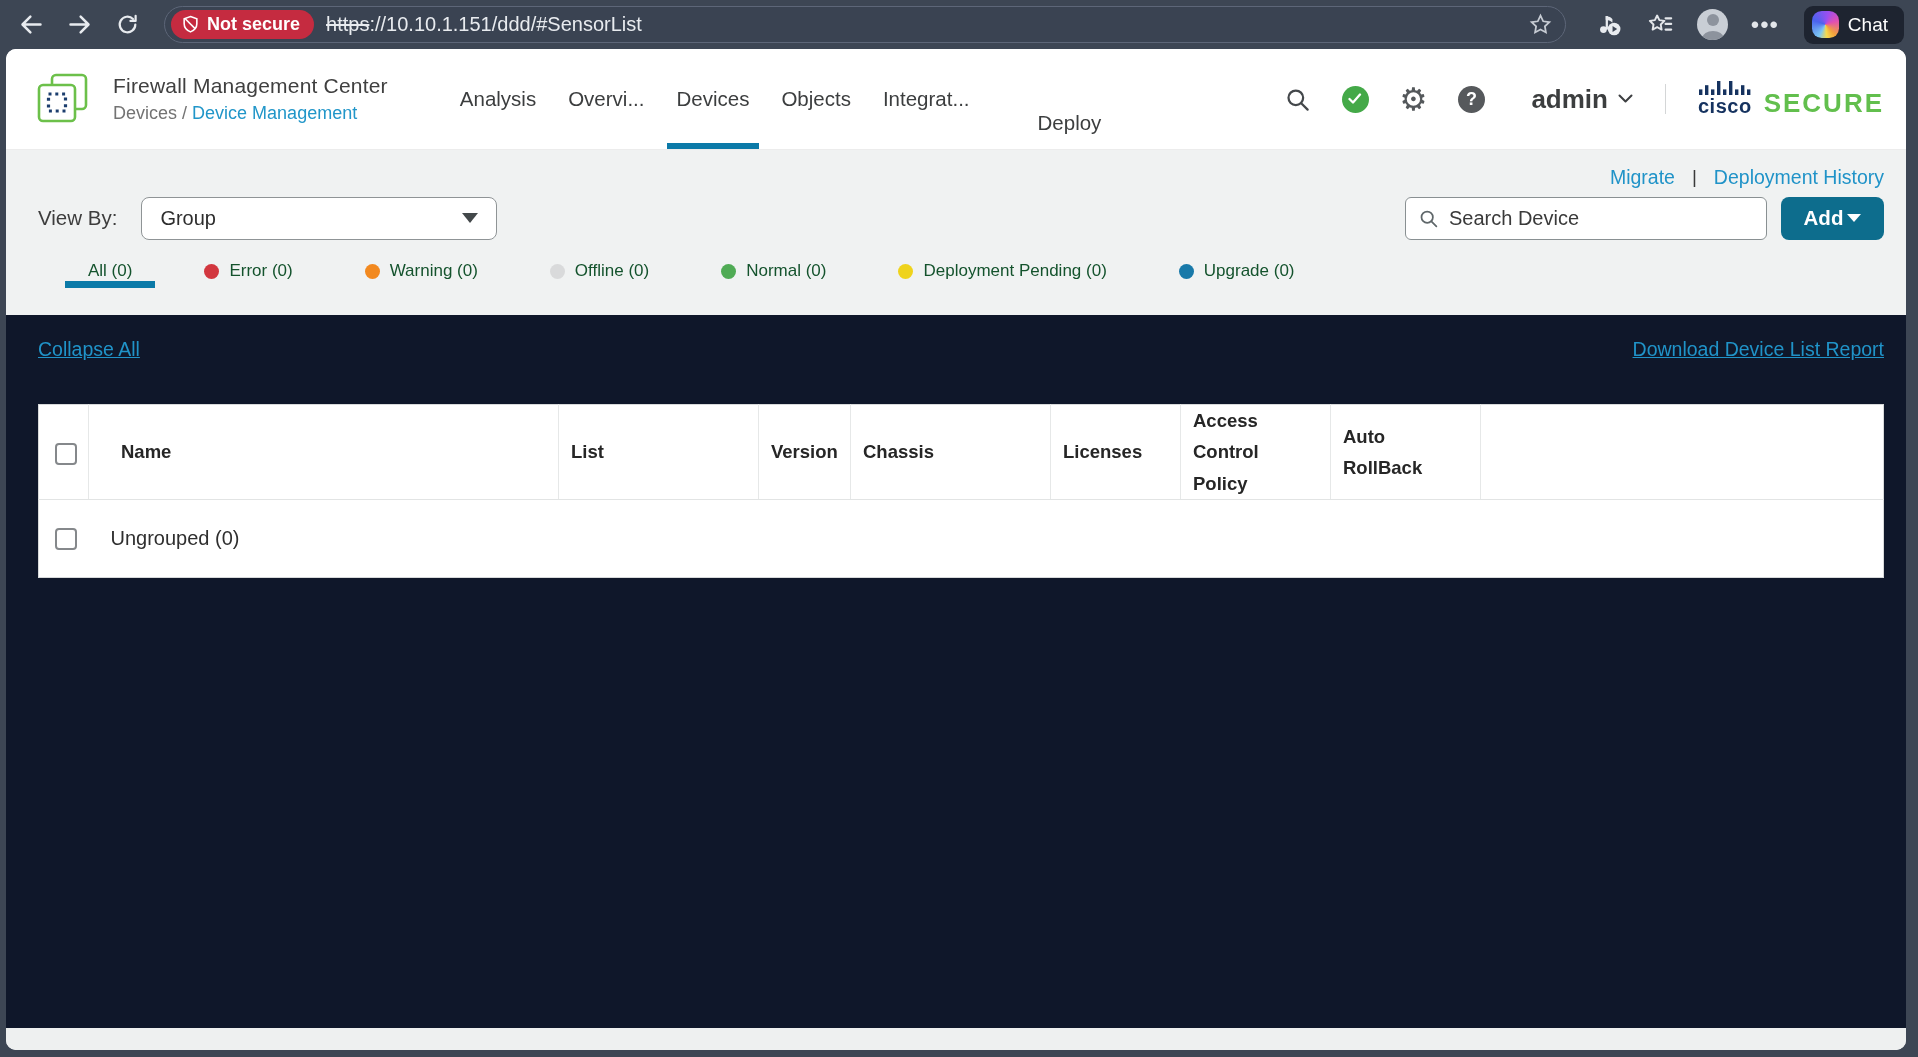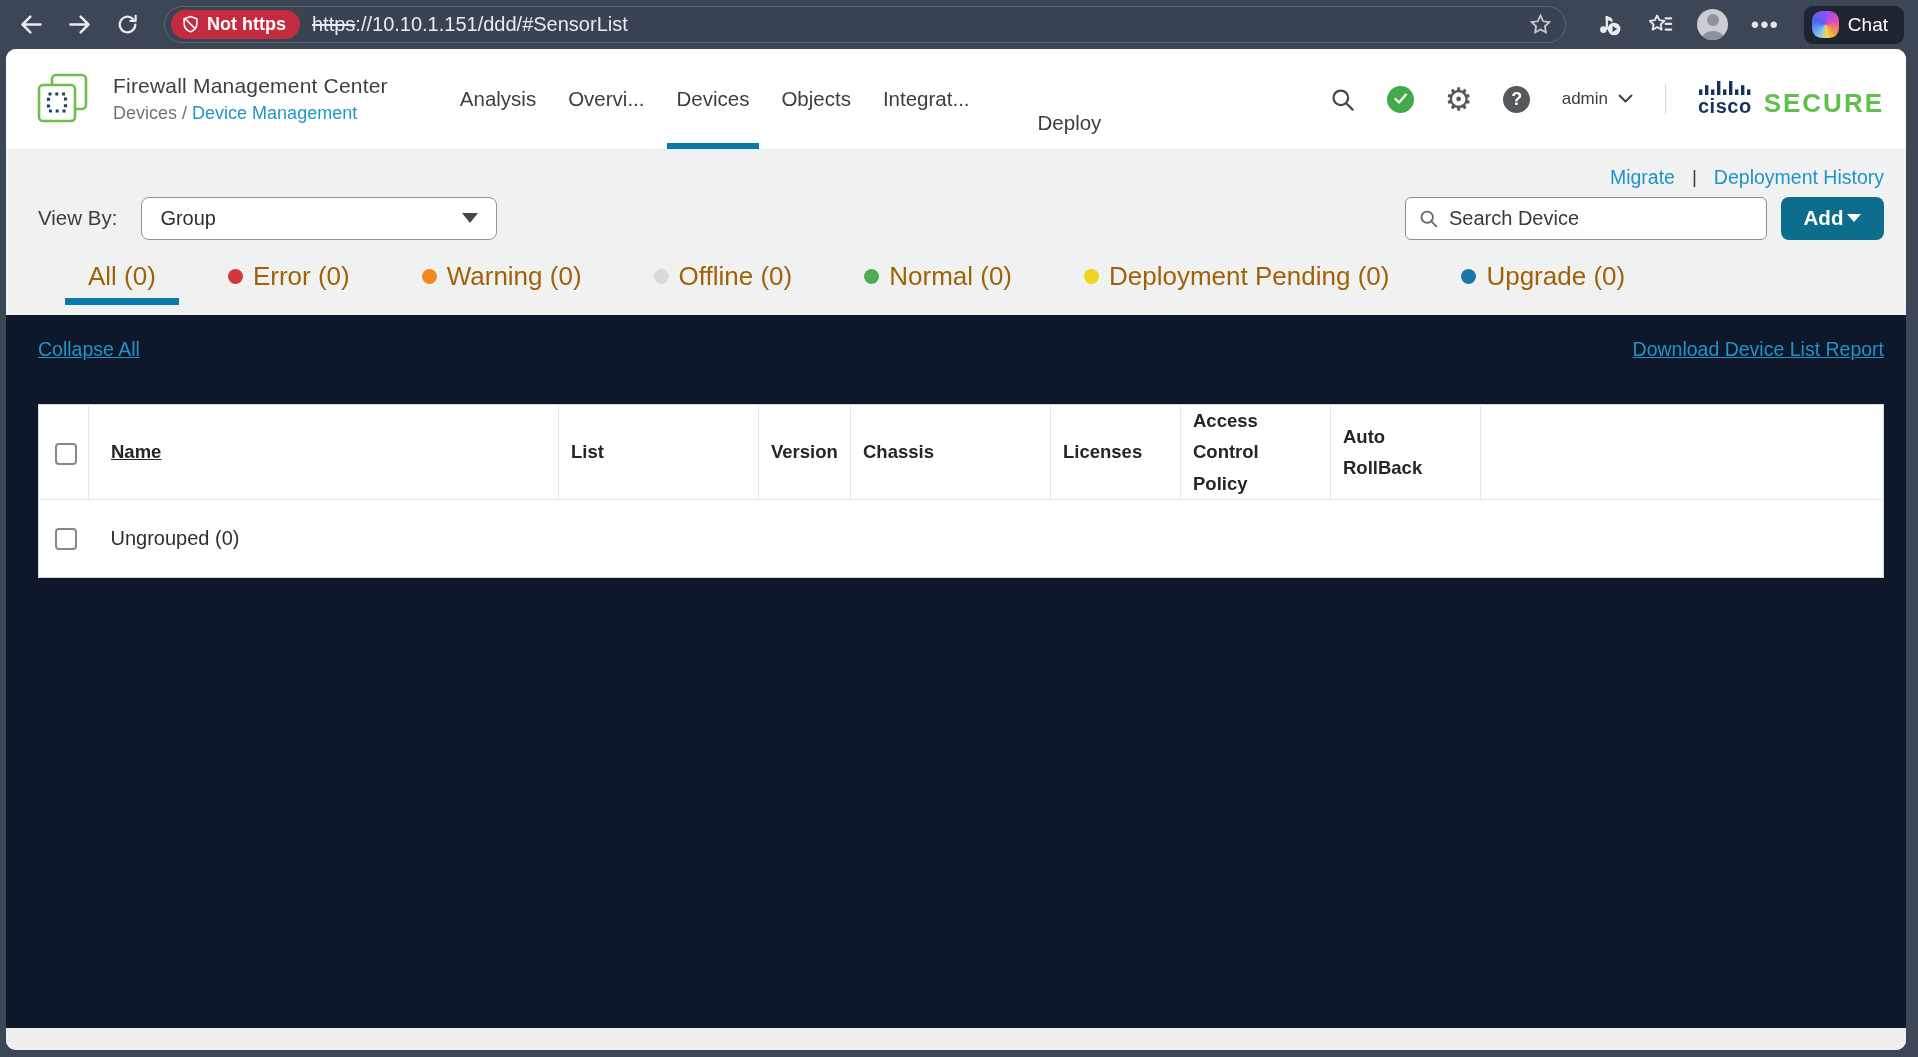--- a/index.html
+++ b/index.html
@@ -34,21 +34,21 @@
   .breadcrumb .crumb-link { color:#2196c9; }
   .main-nav { display:flex; align-items:stretch; height:100%; margin-left:56px; }
   .nav-item { position:relative; display:flex; align-items:center; padding:0 16px; font-size:20.5px; color:#3c3e3f; cursor:pointer; }
   .nav-item.active::after { content:""; position:absolute; left:6px; right:6px; bottom:0; height:6px; background:#0b7aa8; }
   .deploy-item { margin-left:36px;margin-top:47px; }
   .header-right { margin-left:auto; display:flex; align-items:center; gap:26px; }
   .hdr-icon { display:flex; align-items:center; justify-content:center; width:32px; height:32px; }
   .gear-glyph { font-size:31px; color:#54585b; line-height:1; }
   .check-circle { width:27px; height:27px; border-radius:50%; display:flex; align-items:center; justify-content:center; }
   .help-circle { width:27px; height:27px; border-radius:50%; background:#56595c; color:#fff; font-size:18px; font-weight:bold; display:flex; align-items:center; justify-content:center; }
-  .admin-menu { display:flex; align-items:center; gap:10px; font-size:17px; color:#3c3e3f; margin-left:3px; }
+  .admin-menu { display:flex; align-items:center; gap:10px; font-size:26px; color:#3c3e3f; margin-left:18px;font-weight:bold; }
   .vert-divider { width:1px; height:30px; background:#d4d6d7; margin:0 6px; }
   .brand { display:flex; align-items:flex-end; gap:12px; padding-bottom:2px; }
   .cisco-mark { display:flex; flex-direction:column; align-items:center; line-height:1; }
   .cisco-word { font-size:20px; font-weight:bold; color:#15325f; letter-spacing:0.5px; margin-top:1px; }
   .secure-word { font-size:26px; font-weight:bold; color:#62bf4d; letter-spacing:2px; line-height:1; }
 
   
   .gray-band { height:165px; background:#f0f2f2; flex:0 0 auto; }
   .subbar { height:44px; display:flex; justify-content:flex-end; align-items:center; padding:10px 22px 0 32px; font-size:19.5px; }
   .subbar a, .text-link { color:#2093c8; text-decoration:none; cursor:pointer; }
@@ -57,32 +57,32 @@
   .view-by-label { font-size:20.5px; color:#3d3d3d; margin-right:24px; }
   .select-box { width:356px; height:43px; background:#fff; border:1px solid #8f9496; border-radius:8px; display:flex; align-items:center; justify-content:space-between; padding:0 18px; font-size:20px; color:#2d2d2d; cursor:pointer; }
   .dd-caret { width:0; height:0; border-left:8px solid transparent; border-right:8px solid transparent; border-top:10px solid #43484a; }
   .toolbar-right { margin-left:auto; display:flex; align-items:center; gap:14px; }
   .search-box { width:362px; height:43px; background:#fff; border:1px solid #899092; border-radius:6px; display:flex; align-items:center; padding:0 12px; gap:10px; }
   .search-box input { border:none; outline:none; flex:1; font-size:20px; color:#333; font-family:inherit; background:transparent; }
   .search-box input::placeholder { color:#3a3a3a; opacity:1; }
   .add-btn { height:43px; min-width:103px; border:none; border-radius:8px; color:#fff; font-size:20.5px; font-weight:bold; display:flex; align-items:center; justify-content:center; gap:4px; cursor:pointer; font-family:inherit; }
   .add-caret { width:0; height:0; border-left:7px solid transparent; border-right:7px solid transparent; border-top:8px solid #fff; }
   .tabs-row { margin-top:15px; padding-left:68px; display:flex; gap:44px; }
-  .status-tab { position:relative; display:flex; align-items:center; gap:10px; padding:6px 14px 13px; font-size:26px; color:#a16207; cursor:pointer; white-space:nowrap; }
+  .status-tab { position:relative; display:flex; align-items:center; gap:10px; padding:6px 14px 7px; font-size:17px; color:#14532d; cursor:pointer; white-space:nowrap; }
   .status-tab.active::after { content:""; position:absolute; left:-9px; right:-9px; bottom:0; height:7px; background:#0b7aa8; }
   .dot { width:15px; height:15px; border-radius:50%; flex:0 0 auto; }
 
   
   .content { flex:1 1 auto; background:#0f172a; overflow:hidden; }
   .links-row { display:flex; justify-content:space-between; padding:23px 22px 0 32px; font-size:19.5px; }
   .links-row a { color:#2093c8; text-decoration:underline; }
   .device-table { margin:43px 22px 0 32px; width:1846px; border-collapse:collapse; table-layout:fixed; border:1px solid #d7d9da; background:#fff; }
   .device-table thead th { height:70px; text-align:left; font-size:18.5px; font-weight:bold; color:#262626; padding:0 12px; border-right:1px solid #e6e8e8; border-bottom:1px solid #e2e4e4; line-height:1.7; vertical-align:middle; }
   .device-table thead th:last-child { border-right:none; }
-  .device-table thead th.name-col { padding-left:22px;text-decoration:underline; }
+  .device-table thead th.name-col { padding-left:32px; }
   .device-table td { height:78px; vertical-align:middle; }
   .cb-cell { padding-left:16px !important; }
   .checkbox { display:inline-block; width:22px; height:22px; background:#fff; border:2px solid #85888b; border-radius:4px; cursor:pointer; vertical-align:middle; }
   .group-cell { font-size:20px; color:#2f2f2f; padding-left:22px; }
 
   .footer-strip { height:22px; background:#eef0f0; flex:0 0 auto; }
 </style>
 </head>
 <body>
 
@@ -105,21 +105,21 @@
   </span>
 
   <div class="addr-bar">
     <span class="notsecure-badge" style="background-color: rgb(197, 43, 64);">
       <span style="display:flex;">
         <svg width="19" height="19" viewBox="0 0 18 18">
             <path d="M9 1.5L15 3.6v4.6c0 3.6-2.5 6.3-6 7.8-3.5-1.5-6-4.2-6-7.8V3.6z" fill="none" stroke="#fff" stroke-width="1.5"></path>
             <path d="M4.2 3.8l9.4 9.4" stroke="#fff" stroke-width="1.5"></path>
           </svg>
       </span>
-      <span>Not https</span>
+      <span>Not secure</span>
     </span>
     <span class="url"><span class="scheme">https</span><span>://10.10.1.151/ddd/#SensorList</span></span>
     <span class="addr-star">
       <svg width="25" height="25" viewBox="0 0 24 24">
           <path d="M12 3.5l2.6 5.4 5.9.8-4.3 4.1 1 5.8-5.2-2.8-5.2 2.8 1-5.8L3.5 9.7l5.9-.8z" fill="none" stroke="#c6cbd3" stroke-width="1.7"></path>
         </svg>
     </span>
   </div>
 
   <div class="chrome-icons">

